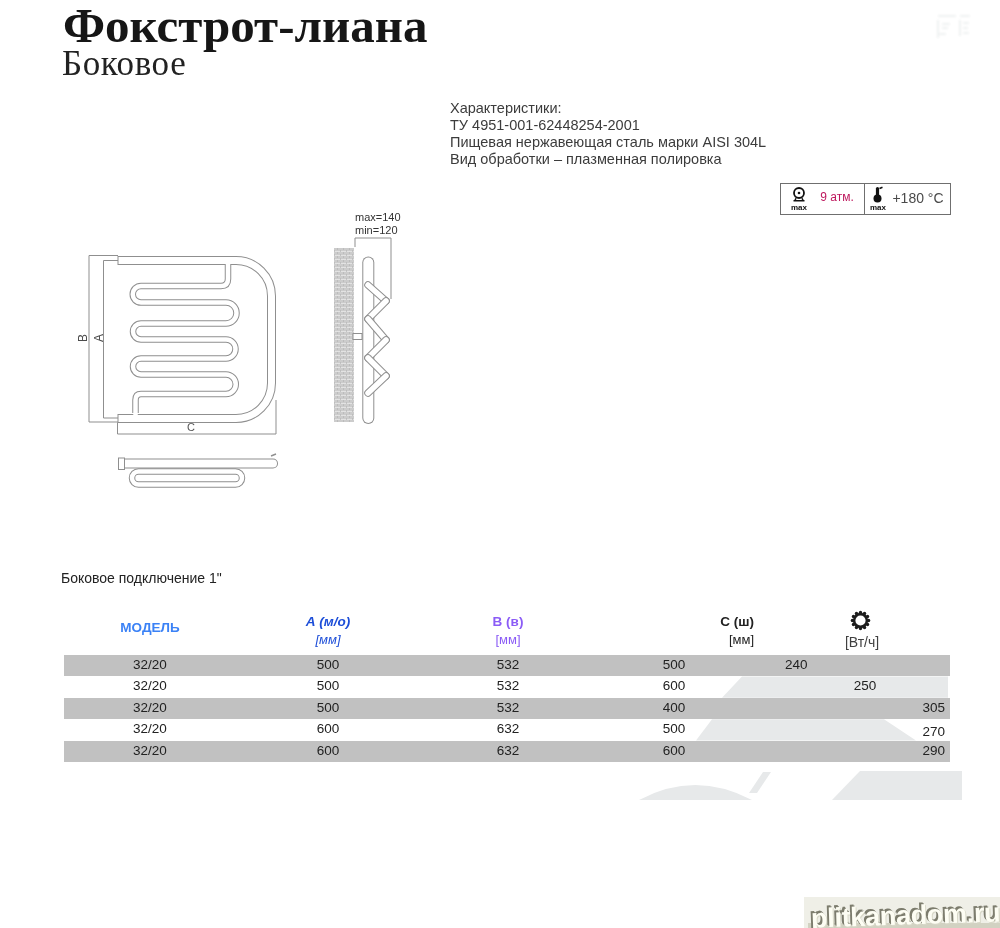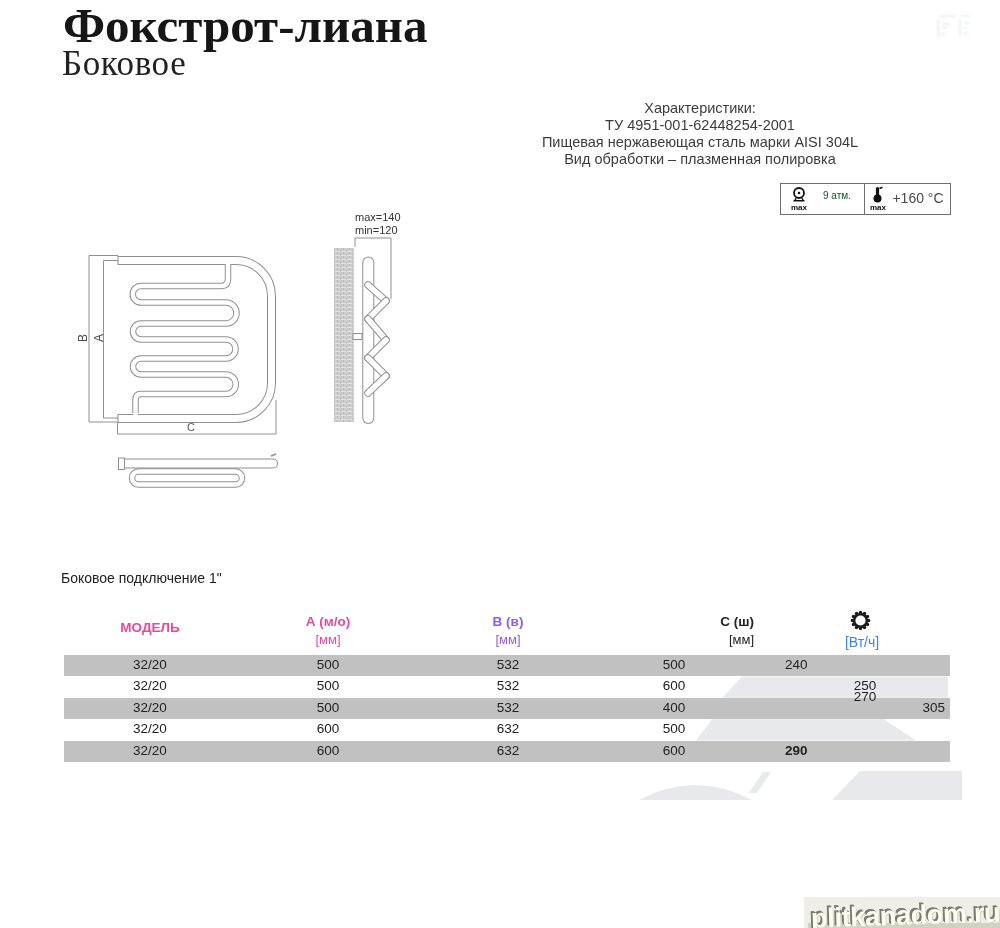--- a/index.html
+++ b/index.html
@@ -29,48 +29,48 @@
 
 <div class="abs" style="left:62px;top:44px;font-family:'Liberation Serif',serif;font-size:35px;letter-spacing:0.6px;color:#222;">Боковое</div>
 
 <div class="abs" style="left:936px;top:10px;width:36px;height:33px;">
 <svg width="36" height="33" style="filter:blur(1.2px)">
       <g stroke="#eff1f1" fill="none" stroke-width="2">
 <path d="M2 6 H20 M2 10 V28 M6 14 H14 M6 18 H12 M24 6 H34 M24 10 V26 M27 13 H33 M27 18 H32 M27 23 H33 M3 24 H10"></path>
 </g>
     </svg></div>
 
-<div class="abs" style="left:450px;top:100px;width:500px;text-align:center;font-size:14.5px;line-height:17px;color:#3c3c3c;">
+<div class="abs" style="left:450px;top:100px;width:500px;text-align:left;font-size:14.5px;line-height:17px;color:#3c3c3c;">
 Характеристики:<br>
 ТУ 4951-001-62448254-2001<br>
 Пищевая нержавеющая сталь марки AISI 304L<br>
 Вид обработки – плазменная полировка
 </div>
 
 <div class="abs" style="left:780px;top:183px;width:169px;height:30px;border:1px solid #6f6f6f;"></div>
 
 <div class="abs" style="left:864px;top:183px;width:1px;height:31px;background:#6f6f6f;"></div>
 
 <svg class="abs" style="left:785px;top:184px" width="30" height="29" viewBox="0 0 30 29">
   <circle cx="14" cy="9" r="5" fill="none" stroke="#111" stroke-width="1.8"></circle>
   <circle cx="14" cy="9" r="1.3" fill="#111"></circle>
   <path d="M8.5 16.8 H19.5 M11 14.2 L9.8 16.8 M17 14.2 L18.2 16.8" stroke="#111" stroke-width="1.5" fill="none"></path>
   <text x="14" y="25.5" font-size="8" font-weight="bold" text-anchor="middle" fill="#111" font-family="Liberation Sans">max</text>
 </svg>
 
-<div class="abs" style="left:812px;top:190px;width:50px;text-align:center;font-size:10px;color:#14532d;">9 атм.</div>
+<div class="abs" style="left:812px;top:190px;width:50px;text-align:center;font-size:12px;color:#be185d;">9 атм.</div>
 
 <svg class="abs" style="left:868px;top:184px" width="22" height="29" viewBox="0 0 22 29">
   <circle cx="9.5" cy="14.5" r="4" fill="#111"></circle>
   <rect x="7.9" y="3" width="3.2" height="11" rx="1.6" fill="#111"></rect>
   <path d="M11.5 4.5 L14.5 3.2" stroke="#111" stroke-width="1.6"></path>
   <text x="10" y="25.5" font-size="8" font-weight="bold" text-anchor="middle" fill="#111" font-family="Liberation Sans">max</text>
 </svg>
 
-<div class="abs" style="left:888px;top:190px;width:60px;text-align:center;font-size:14px;color:#4a4a4a;">+160 °C</div>
+<div class="abs" style="left:888px;top:190px;width:60px;text-align:center;font-size:14px;color:#4a4a4a;">+180 °C</div>
 
 <svg class="abs" style="left:0;top:0" width="500" height="560" viewBox="0 0 500 560">
 
   <g stroke="#8f8f8f" stroke-width="1" fill="none">
     <path d="M89 255.5 V422 M89 255.5 H118 M89 422 H118"></path>
   </g>
 
   <g stroke="#8f8f8f" stroke-width="1" fill="none">
     <path d="M103.5 260.5 V418 M103.5 260.5 H118 M103.5 418 H118"></path>
   </g>
@@ -154,23 +154,23 @@
   <g>
     <path d="M124 463.5 H273" stroke="#8f8f8f" stroke-width="10" stroke-linecap="round" fill="none"></path>
     <path d="M124 463.5 H273" stroke="#fff" stroke-width="8" stroke-linecap="round" fill="none"></path>
     <rect x="118.5" y="458" width="6" height="11.5" fill="#fff" stroke="#8f8f8f" stroke-width="1"></rect>
     <path d="M271 456 L276 454" stroke="#8f8f8f" stroke-width="1.5" fill="none"></path>
   </g>
 </svg>
 
 <div class="abs" style="left:61px;top:570px;font-size:14px;color:#222;">Боковое подключение 1"</div>
 
-<div class="abs" style="left:50px;top:620px;width:200px;text-align:center;font-size:13.5px;font-weight:bold;color:#ec4899;">МОДЕЛЬ</div>
-
-<div class="abs" style="left:248px;top:613px;width:160px;text-align:center;font-size:13.5px;line-height:17.5px;color:#ec4899;"><b>А (м/о)</b><br><span style="font-size:13px;font-weight:normal">[мм]</span></div>
+<div class="abs" style="left:50px;top:620px;width:200px;text-align:center;font-size:13.5px;font-weight:bold;color:#3b82f6;">МОДЕЛЬ</div>
+
+<div class="abs" style="left:248px;top:613px;width:160px;text-align:center;font-size:13.5px;line-height:17.5px;color:#1d4ed8;font-style:italic;"><b>А (м/о)</b><br><span style="font-size:13px;font-weight:normal">[мм]</span></div>
 
 <div class="abs" style="left:428px;top:613px;width:160px;text-align:center;font-size:13.5px;line-height:17.5px;color:#8b5cf6;"><b>В (в)</b><br><span style="font-size:13px;font-weight:normal">[мм]</span></div>
 
 <div class="abs" style="left:594px;top:613px;width:160px;text-align:right;font-size:13.5px;line-height:17.5px;color:#222;"><b>С (ш)</b><br><span style="font-size:13px;font-weight:normal">[мм]</span></div>
 
 <svg class="abs" style="left:849px;top:609px" width="23" height="23" viewBox="0 0 23 23">
   <circle cx="11.50" cy="3.40" r="1.7" fill="#1d1d1d"></circle>
   <circle cx="15.55" cy="4.49" r="1.7" fill="#1d1d1d"></circle>
   <circle cx="18.51" cy="7.45" r="1.7" fill="#1d1d1d"></circle>
   <circle cx="19.60" cy="11.50" r="1.7" fill="#1d1d1d"></circle>
@@ -178,21 +178,21 @@
   <circle cx="15.55" cy="18.51" r="1.7" fill="#1d1d1d"></circle>
   <circle cx="11.50" cy="19.60" r="1.7" fill="#1d1d1d"></circle>
   <circle cx="7.45" cy="18.51" r="1.7" fill="#1d1d1d"></circle>
   <circle cx="4.49" cy="15.55" r="1.7" fill="#1d1d1d"></circle>
   <circle cx="3.40" cy="11.50" r="1.7" fill="#1d1d1d"></circle>
   <circle cx="4.49" cy="7.45" r="1.7" fill="#1d1d1d"></circle>
   <circle cx="7.45" cy="4.49" r="1.7" fill="#1d1d1d"></circle>
   <circle cx="11.5" cy="11.5" r="6.4" fill="none" stroke="#1d1d1d" stroke-width="2.6"></circle>
 </svg>
 
-<div class="abs" style="left:782px;top:634px;width:160px;text-align:center;font-size:14px;color:#3b82f6;">[Вт/ч]</div>
+<div class="abs" style="left:782px;top:634px;width:160px;text-align:center;font-size:14px;color:#404040;">[Вт/ч]</div>
 
 <div class="abs" style="left:64px;top:655px;width:886px;height:21.4px;background:#c1c1c1;"></div>
 
 <div class="abs" style="left:64px;top:697.8px;width:886px;height:21.4px;background:#c1c1c1;"></div>
 
 <div class="abs" style="left:64px;top:740.6px;width:886px;height:21.4px;background:#c1c1c1;"></div>
 
 <div class="abs" style="left:0;top:0;font-size:13.5px;color:#222;">
   <div class="abs" style="left:50px;top:657px;width:200px;text-align:center;">32/20</div>
   <div class="abs" style="left:248px;top:657px;width:160px;text-align:center;">500</div>
@@ -209,26 +209,26 @@
   <div class="abs" style="left:50px;top:700px;width:200px;text-align:center;">32/20</div>
   <div class="abs" style="left:248px;top:700px;width:160px;text-align:center;">500</div>
   <div class="abs" style="left:428px;top:700px;width:160px;text-align:center;">532</div>
   <div class="abs" style="left:594px;top:700px;width:160px;text-align:center;">400</div>
   <div class="abs" style="left:785px;top:700px;width:160px;text-align:right;">305</div>
 
   <div class="abs" style="left:50px;top:721px;width:200px;text-align:center;">32/20</div>
   <div class="abs" style="left:248px;top:721px;width:160px;text-align:center;">600</div>
   <div class="abs" style="left:428px;top:721px;width:160px;text-align:center;">632</div>
   <div class="abs" style="left:594px;top:721px;width:160px;text-align:center;">500</div>
-  <div class="abs" style="left:785px;top:689px;width:160px;text-align:center;">270</div>
+  <div class="abs" style="left:785px;top:724px;width:160px;text-align:right;">270</div>
 
   <div class="abs" style="left:50px;top:743px;width:200px;text-align:center;">32/20</div>
   <div class="abs" style="left:248px;top:743px;width:160px;text-align:center;">600</div>
   <div class="abs" style="left:428px;top:743px;width:160px;text-align:center;">632</div>
   <div class="abs" style="left:594px;top:743px;width:160px;text-align:center;">600</div>
-  <div class="abs" style="left:785px;top:743px;width:160px;text-align:left;font-weight:bold;">290</div>
+  <div class="abs" style="left:785px;top:743px;width:160px;text-align:right;">290</div>
 </div>
 
 <div class="abs" style="left:804px;top:897px;width:196px;height:31px;background:#efefe7;"></div>
 
 <div class="abs" style="left:808px;top:923px;width:192px;height:5px;background:#d2d2c2;"></div>
 
 <div class="abs" style="left:811px;top:900px;width:220px;font-size:27px;font-weight:bold;color:#fdfdf3;letter-spacing:-0.3px;transform:rotate(-1.8deg);text-shadow:-1px -1px 0 #7d7d6e, -2px -2px 0 #7d7d6e, 1px 1px 0 #d8d8c8;">plitkanadom.ru</div>
 
 </body></html>

